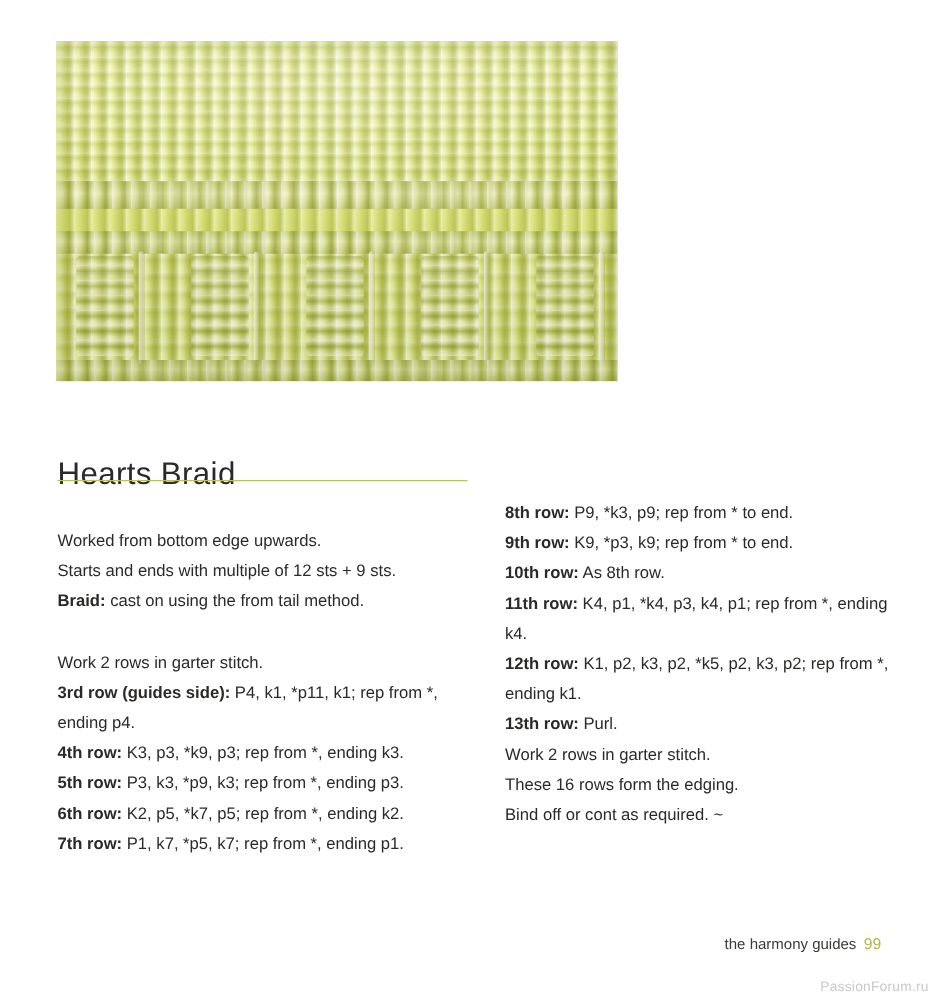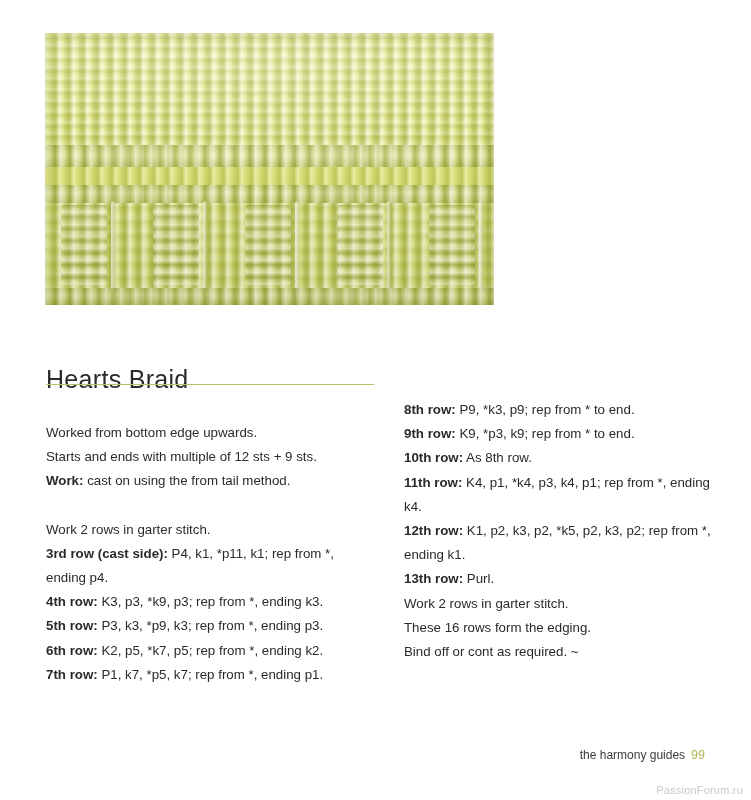--- a/index.html
+++ b/index.html
@@ -205,24 +205,24 @@
   <div class="vgloss"></div>
   <div class="edge-shadow"></div>
 </div>
 
 <h1 id="title">Hearts Braid</h1>
 <div id="rule"></div>
 
 <div class="col" id="colA">
   <div class="line"><span class="lbl"></span><span>Worked from bottom edge upwards.</span></div>
   <div class="line"><span class="lbl"></span><span>Starts and ends with multiple of 12 sts + 9 sts.</span></div>
-  <div class="line"><span class="lbl">Work:</span><span> cast on using the from tail method.</span></div>
+  <div class="line"><span class="lbl">Braid:</span><span> cast on using the from tail method.</span></div>
   <div class="line gap"><span></span></div>
   <div class="line"><span class="lbl"></span><span>Work 2 rows in garter stitch.</span></div>
-  <div class="line"><span class="lbl">3rd row (cast side):</span><span> P4, k1, *p11, k1; rep from *,</span></div>
+  <div class="line"><span class="lbl">3rd row (guides side):</span><span> P4, k1, *p11, k1; rep from *,</span></div>
   <div class="line"><span class="lbl"></span><span>ending p4.</span></div>
   <div class="line"><span class="lbl">4th row:</span><span> K3, p3, *k9, p3; rep from *, ending k3.</span></div>
   <div class="line"><span class="lbl">5th row:</span><span> P3, k3, *p9, k3; rep from *, ending p3.</span></div>
   <div class="line"><span class="lbl">6th row:</span><span> K2, p5, *k7, p5; rep from *, ending k2.</span></div>
   <div class="line"><span class="lbl">7th row:</span><span> P1, k7, *p5, k7; rep from *, ending p1.</span></div>
 </div>
 
 <div class="col" id="colB">
   <div class="line"><span class="lbl">8th row:</span><span> P9, *k3, p9; rep from * to end.</span></div>
   <div class="line"><span class="lbl">9th row:</span><span> K9, *p3, k9; rep from * to end.</span></div>

